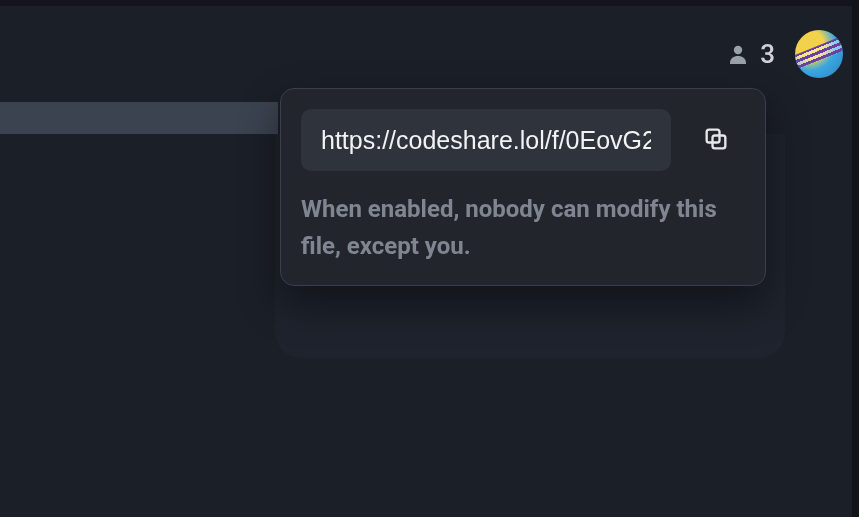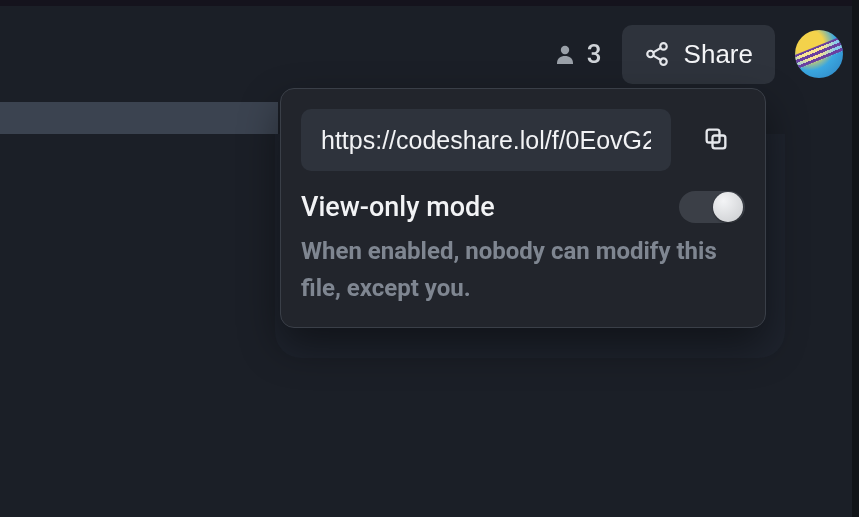--- a/index.html
+++ b/index.html
@@ -179,32 +179,20 @@
   <div class="user-count">
     <span class="user-icon">
       <svg width="24" height="24" viewBox="0 0 24 24" fill="#9aa0a8">
           <circle cx="12" cy="8" r="4.2"></circle>
           <path d="M4 21c0-4.4 3.6-7 8-7s8 2.6 8 7v1H4v-1z"></path>
         </svg>
     </span>
     <span>3</span>
   </div>
 
-  <button class="share-btn">
-    <span>
-      <svg width="26" height="26" viewBox="0 0 24 24" fill="none" stroke="#e5e7eb" stroke-width="2" stroke-linecap="round" stroke-linejoin="round">
-          <circle cx="18" cy="5" r="3"></circle>
-          <circle cx="6" cy="12" r="3"></circle>
-          <circle cx="18" cy="19" r="3"></circle>
-          <line x1="8.6" y1="13.5" x2="15.4" y2="17.5"></line>
-          <line x1="15.4" y1="6.5" x2="8.6" y2="10.5"></line>
-        </svg>
-    </span>
-    <span>Share</span>
-  </button>
 
   <div class="avatar"></div>
 </div>
 
 <div class="leftbar"></div>
 
 <div class="panel-shadow"></div>
 
 <div class="popover">
   <div class="url-row">
@@ -213,23 +201,17 @@
       <span>
         <svg width="28" height="28" viewBox="0 0 24 24" fill="none" stroke="#e5e7eb" stroke-width="2" stroke-linecap="round" stroke-linejoin="round">
             <rect x="9" y="9" width="11" height="11" rx="2"></rect>
             <rect x="4" y="4" width="11" height="11" rx="2"></rect>
           </svg>
       </span>
     </button>
   </div>
 
   <div class="mode-row">
-    <div class="mode-head">
-      <div class="mode-title">View-only mode</div>
-      <div class="toggle">
-        <div class="toggle-knob"></div>
-      </div>
-    </div>
     <div class="mode-desc">When enabled, nobody can modify this file, except you.</div>
   </div>
 </div>
 
 <div class="scrollbar"></div>
 
 </body></html>

